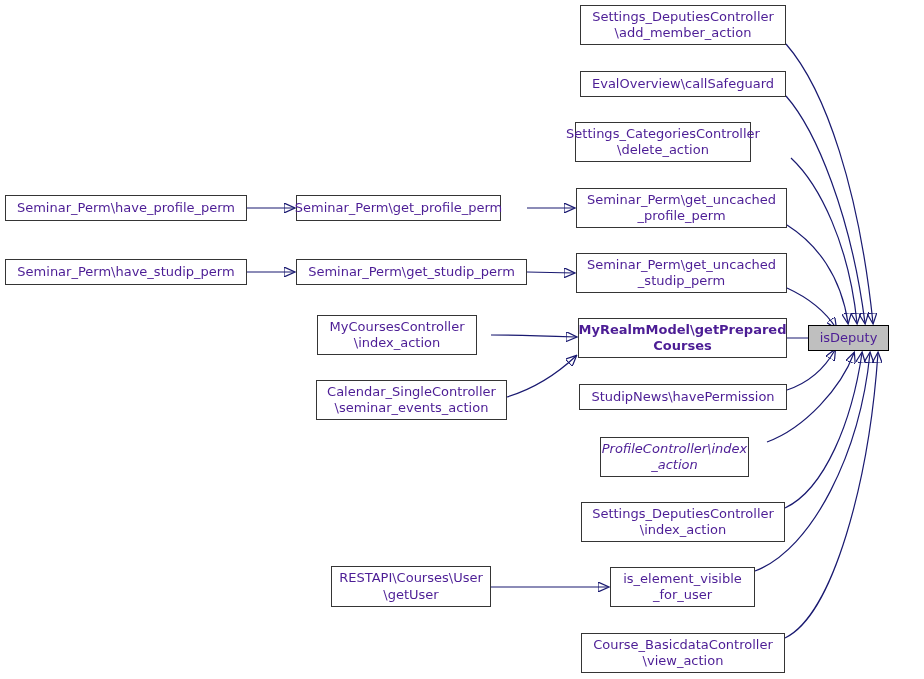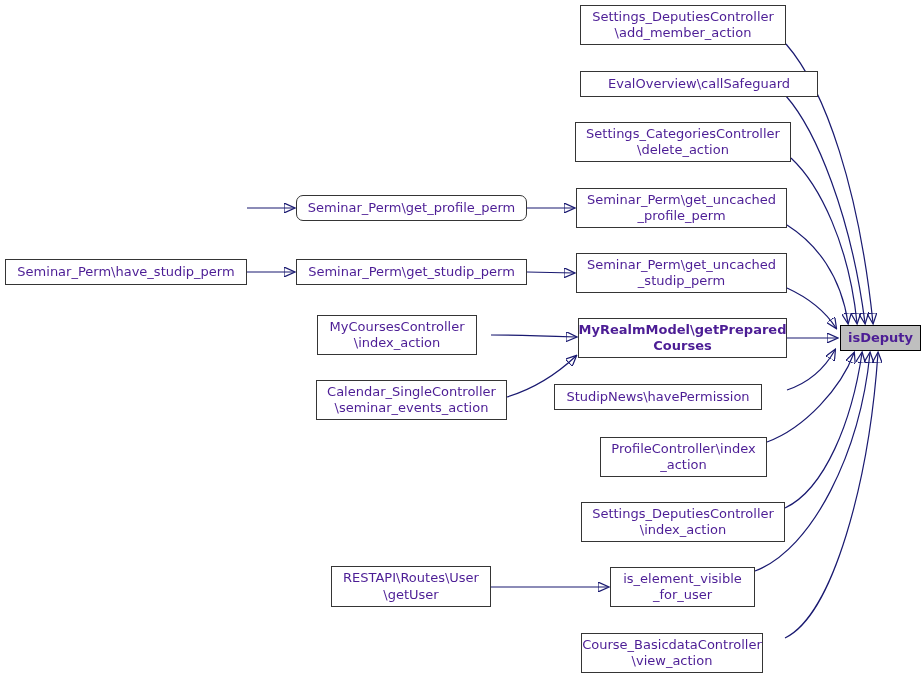--- a/index.html
+++ b/index.html
@@ -77,59 +77,60 @@
     <path d="M787,390 C811,382 826,366 835,350" marker-end="url(#arrow)"></path>
     <path d="M767,442 C805,428 841,388 854,353" marker-end="url(#arrow)"></path>
     <path d="M785,508 C825,489 852,421 862,353" marker-end="url(#arrow)"></path>
     <path d="M755,571 C813,549 860,452 870,353" marker-end="url(#arrow)"></path>
     <path d="M785,638 C833,615 869,482 878,353" marker-end="url(#arrow)"></path>
   </svg>
 
   <div class="node" style="left:580px; top:5px; width:206px; height:40px;">Settings_DeputiesController
 \add_member_action</div>
 
-  <div class="node" style="left:580px; top:71px; width:238px; height:26px;">EvalOverview\callSafeguard</div>
+  <div class="node" style="left:580px; top:71px; width:206px; height:26px;">EvalOverview\callSafeguard</div>
 
-  <div class="node" style="left:575px; top:122px; width:216px; height:40px;">Settings_CategoriesController
+  <div class="node" style="left:575px; top:122px; width:176px; height:40px;">Settings_CategoriesController
 \delete_action</div>
 
+  <div class="node" style="left:5px; top:195px; width:242px; height:26px;">Seminar_Perm\have_profile_perm</div>
 
-  <div class="node" style="left:296px; top:195px; width:231px; height:26px;border-radius:7px;">Seminar_Perm\get_profile_perm</div>
+  <div class="node" style="left:296px; top:195px; width:205px; height:26px;">Seminar_Perm\get_profile_perm</div>
 
   <div class="node" style="left:576px; top:188px; width:211px; height:40px;">Seminar_Perm\get_uncached
 _profile_perm</div>
 
   <div class="node" style="left:5px; top:259px; width:242px; height:26px;">Seminar_Perm\have_studip_perm</div>
 
   <div class="node" style="left:296px; top:259px; width:231px; height:26px;">Seminar_Perm\get_studip_perm</div>
 
   <div class="node" style="left:576px; top:253px; width:211px; height:40px;">Seminar_Perm\get_uncached
 _studip_perm</div>
 
   <div class="node" style="left:317px; top:315px; width:160px; height:40px;">MyCoursesController
 \index_action</div>
 
   <div class="node" style="left:578px; top:318px; width:209px; height:40px;font-weight:bold;">MyRealmModel\getPrepared
 Courses</div>
 
   <div class="node" style="left:316px; top:380px; width:191px; height:40px;">Calendar_SingleController
 \seminar_events_action</div>
 
-  <div class="node" style="left:554px; top:384px; width:208px; height:26px;">StudipNews\havePermission</div>
+  <div class="node" style="left:579px; top:384px; width:208px; height:26px;">StudipNews\havePermission</div>
 
-  <div class="node" style="left:600px; top:437px; width:167px; height:40px;">ProfileController\index
+  <div class="node" style="left:600px; top:437px; width:149px; height:40px;font-style:italic;">ProfileController\index
 _action</div>
 
   <div class="node" style="left:581px; top:502px; width:204px; height:40px;">Settings_DeputiesController
 \index_action</div>
 
-  <div class="node" style="left:331px; top:566px; width:160px; height:41px;">RESTAPI\Routes\User
+  <div class="node" style="left:331px; top:566px; width:160px; height:41px;">RESTAPI\Courses\User
 \getUser</div>
 
   <div class="node" style="left:610px; top:567px; width:145px; height:40px;">is_element_visible
 _for_user</div>
 
-  <div class="node" style="left:581px; top:633px; width:182px; height:40px;">Course_BasicdataController
+  <div class="node" style="left:581px; top:633px; width:204px; height:40px;">Course_BasicdataController
 \view_action</div>
 
-  <div class="node highlight" style="left:840px; top:325px; width:81px; height:26px;font-weight:bold;">isDeputy</div>
+  <div class="node highlight" style="left:808px; top:325px; width:81px; height:26px;">isDeputy</div>
 
 </div>
 
 </body></html>

